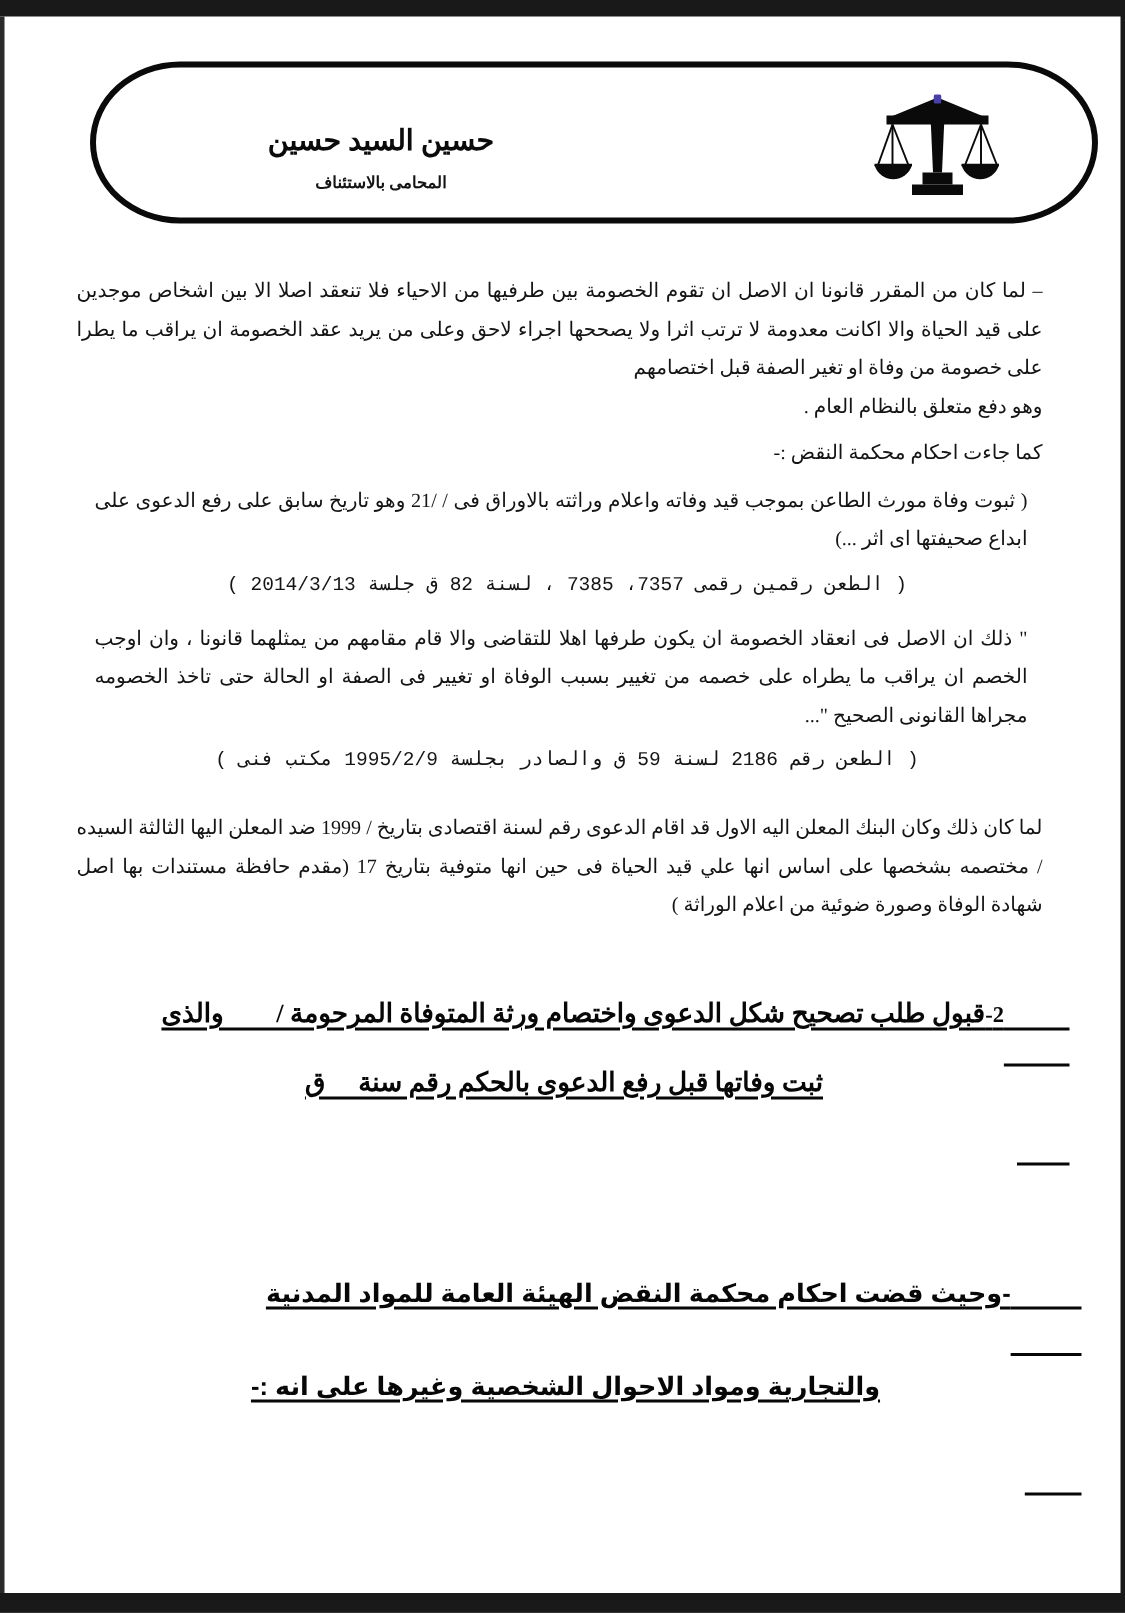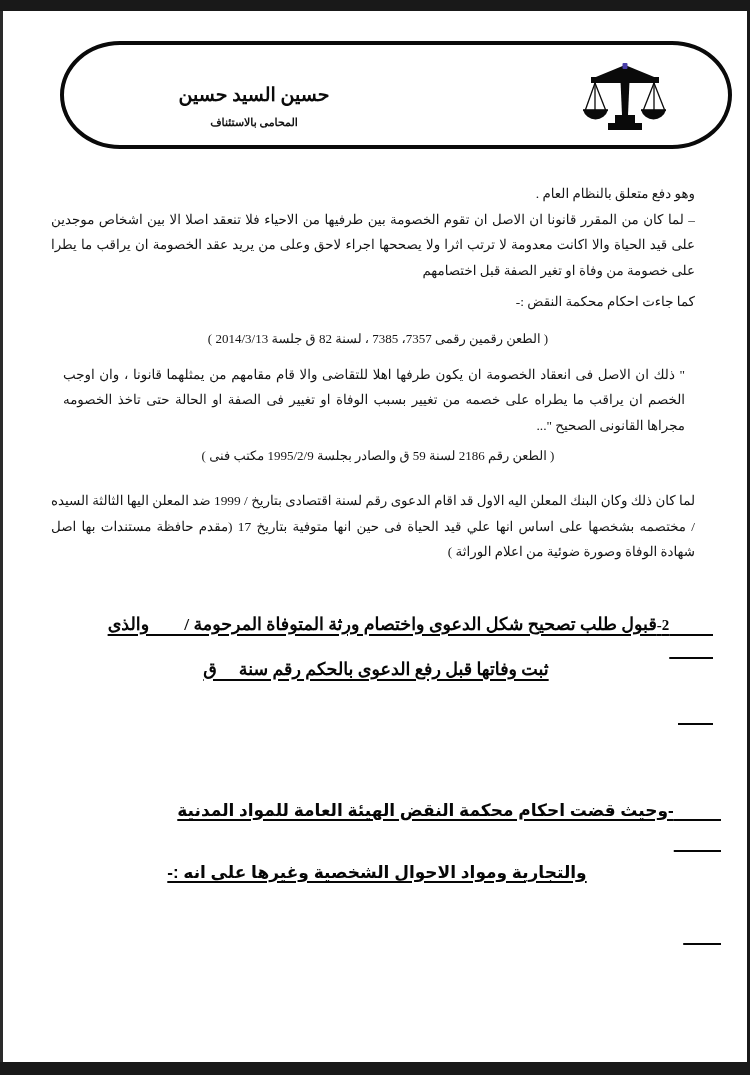--- a/index.html
+++ b/index.html
@@ -110,21 +110,21 @@
     padding: 0 48px 0 40px;
   }
   .para.right    { text-align: right; }
 
   .spacer-xs { height: 6px; }
   .spacer-s  { height: 11px; }
   .spacer-m  { height: 20px; }
   .spacer-xl { height: 40px; }
 
   .cite {
-    font-family: Liberation Serif, serif;
+    font-family: Liberation Mono, monospace;
     font-size: 13px;
     line-height: 24px;
     color: #151515;
     text-align: center;
     padding: 0 30px;
     margin: 0;
   }
 
   
   .heading-serif {
@@ -208,30 +208,31 @@
         </div>
 
         <div class="letterhead-text">
           <div class="firm-name">حسين السيد حسين</div>
           <div class="firm-title">المحامى بالاستئناف</div>
         </div>
       </div>
 
       <div class="doc-body">
 
+        <p class="para">– لما كان من المقرر قانونا ان الاصل ان تقوم الخصومة بين طرفيها من الاحياء فلا تنعقد اصلا الا بين اشخاص موجدين على قيد الحياة والا اكانت معدومة لا ترتب اثرا ولا يصححها اجراء لاحق وعلى من يريد عقد الخصومة ان يراقب ما يطرا على خصومة من وفاة او تغير الصفة قبل اختصامهم</p>
+
         <p class="para right">وهو دفع متعلق بالنظام العام .</p>
 
-        <p class="para">– لما كان من المقرر قانونا ان الاصل ان تقوم الخصومة بين طرفيها من الاحياء فلا تنعقد اصلا الا بين اشخاص موجدين على قيد الحياة والا اكانت معدومة لا ترتب اثرا ولا يصححها اجراء لاحق وعلى من يريد عقد الخصومة ان يراقب ما يطرا على خصومة من وفاة او تغير الصفة قبل اختصامهم</p>
-
         <div class="spacer-xs"></div>
 
         <p class="para right">كما جاءت احكام محكمة النقض :-</p>
 
         <div class="spacer-xs"></div>
 
+        <p class="para narrow">( ثبوت وفاة مورث الطاعن بموجب قيد وفاته واعلام وراثته بالاوراق فى  /  /21 وهو تاريخ سابق على رفع الدعوى على ابداع صحيفتها اى اثر ...)</p>
 
         <div class="spacer-xs"></div>
 
         <p class="cite">( الطعن رقمين رقمى 7357، 7385 ، لسنة 82 ق جلسة 2014/3/13 )</p>
 
         <div class="spacer-s"></div>
 
         <p class="para narrow">" ذلك ان الاصل فى انعقاد الخصومة ان يكون طرفها اهلا للتقاضى والا قام مقامهم من يمثلهما قانونا ، وان اوجب الخصم ان يراقب ما يطراه على خصمه من تغيير بسبب الوفاة او تغيير فى الصفة او الحالة حتى تاخذ الخصومه مجراها القانونى الصحيح "...</p>
 
         <div class="spacer-xs"></div>

